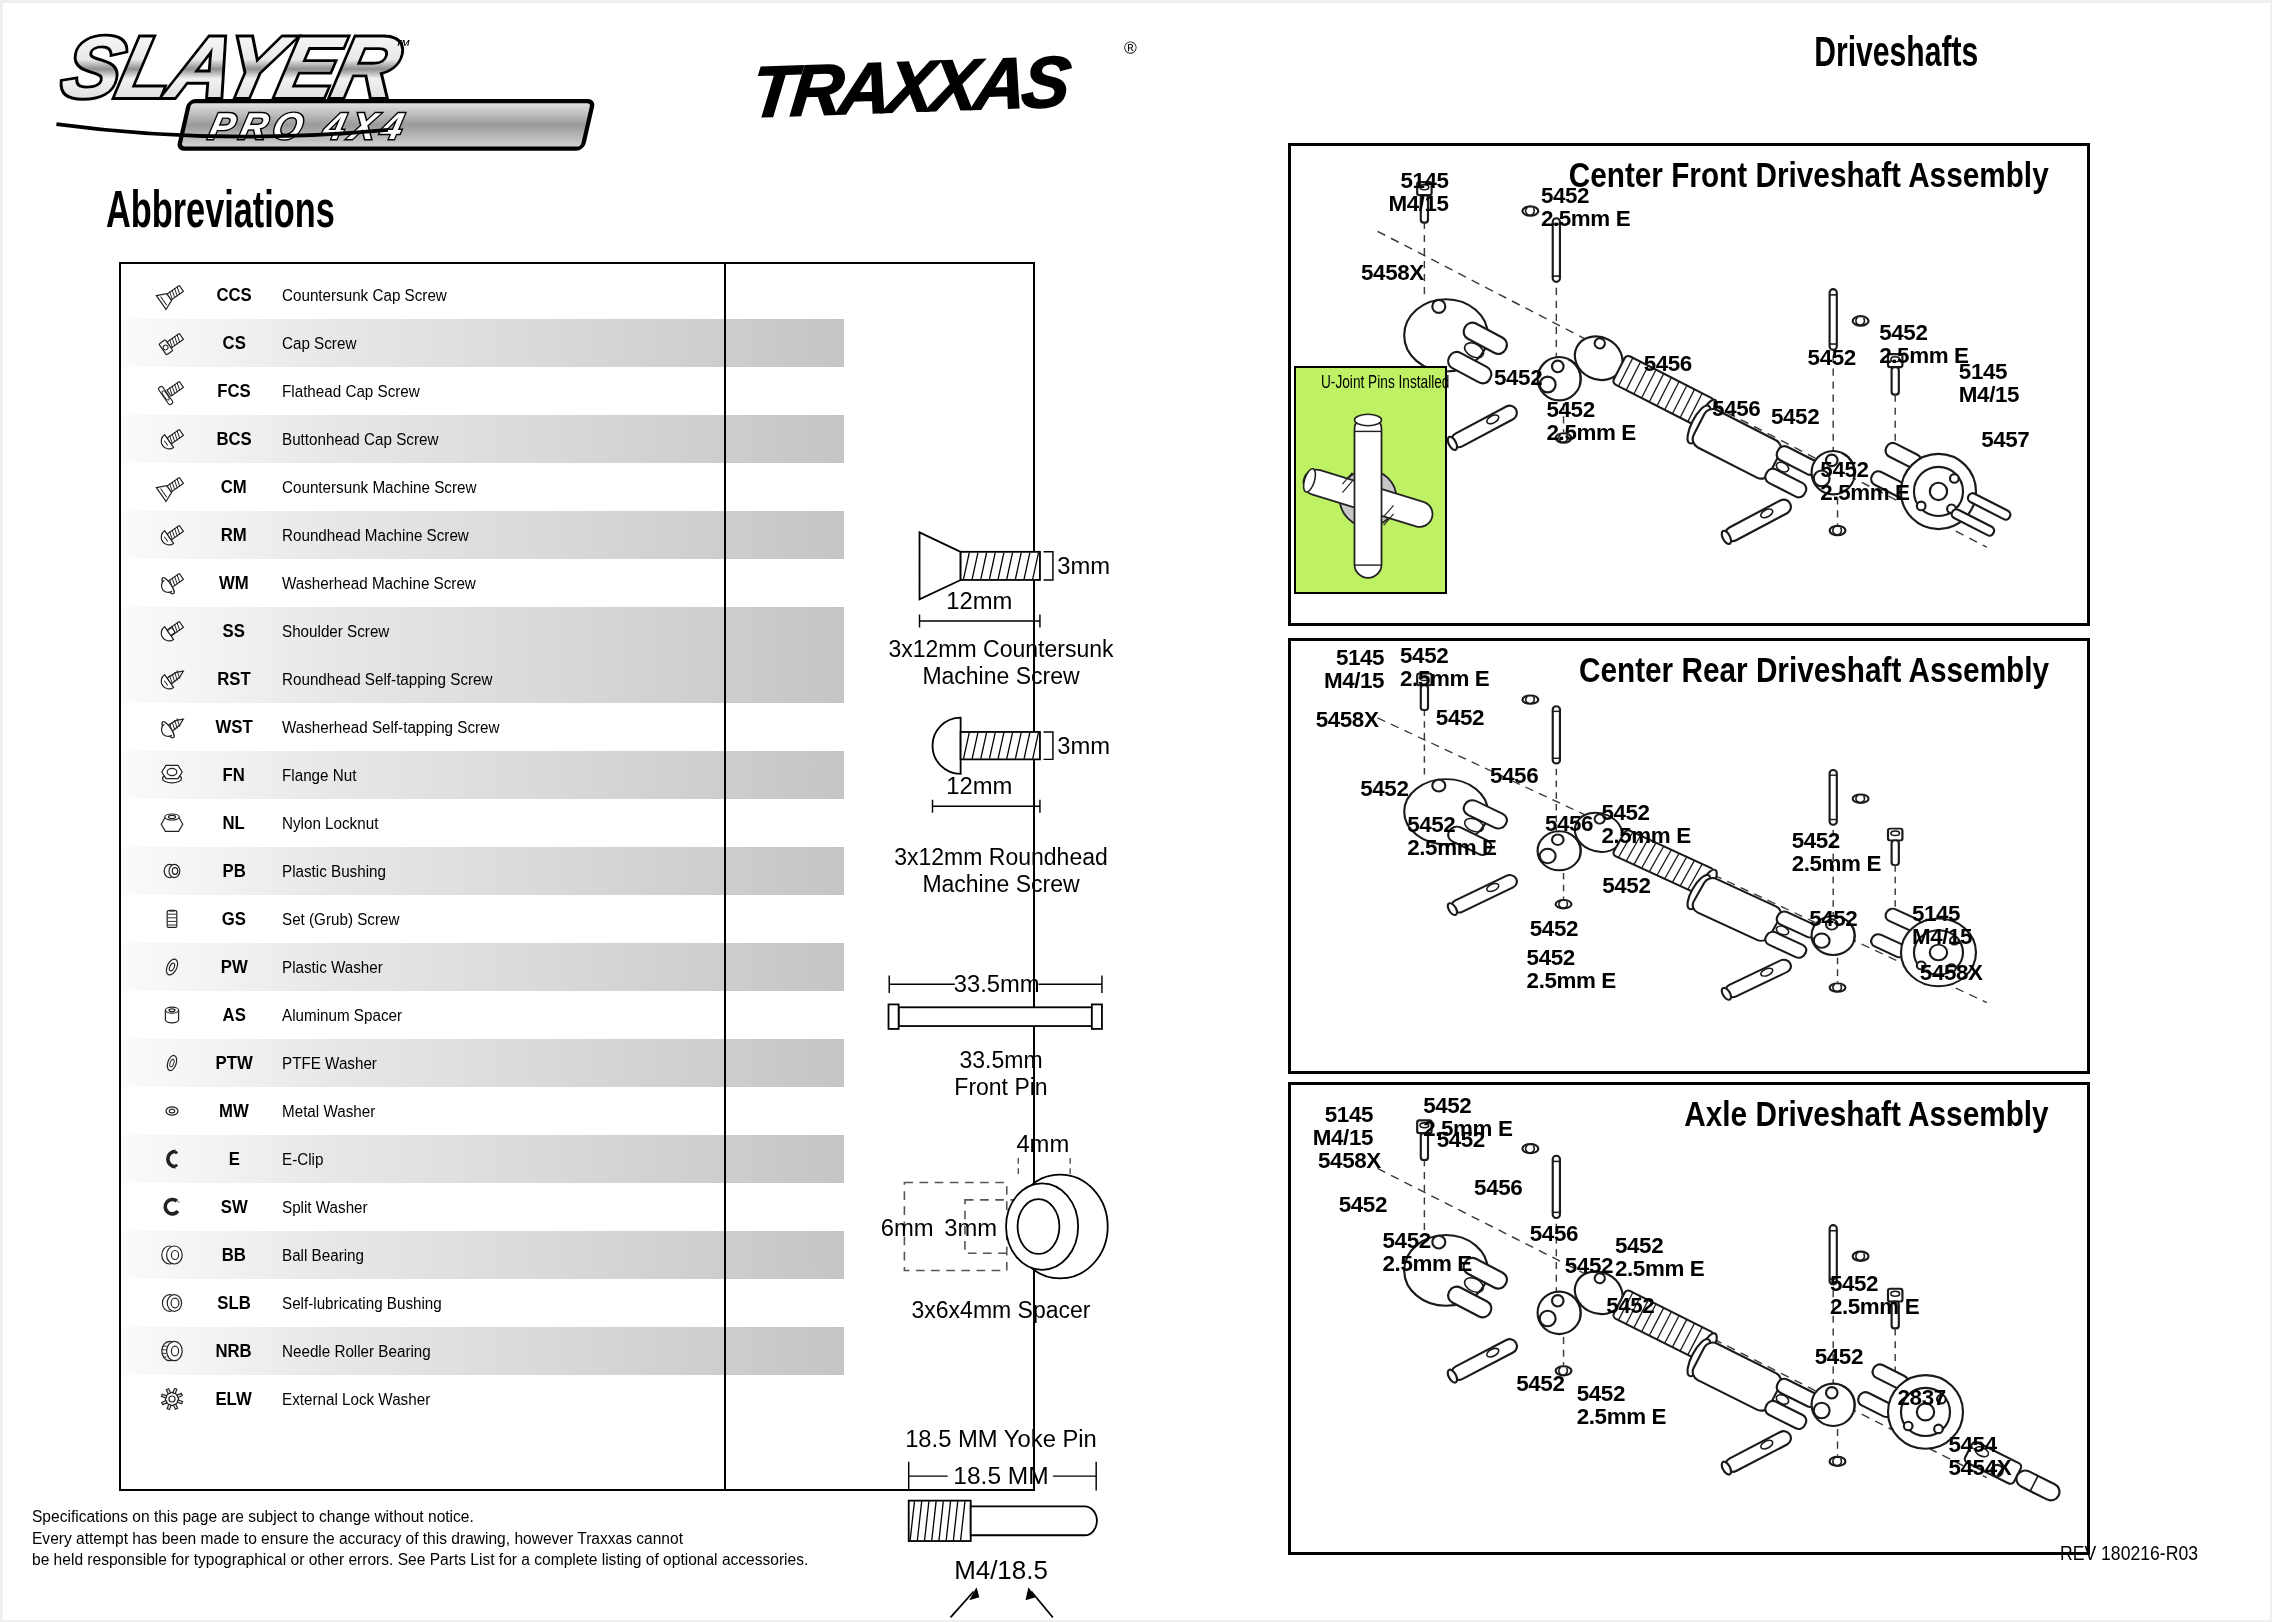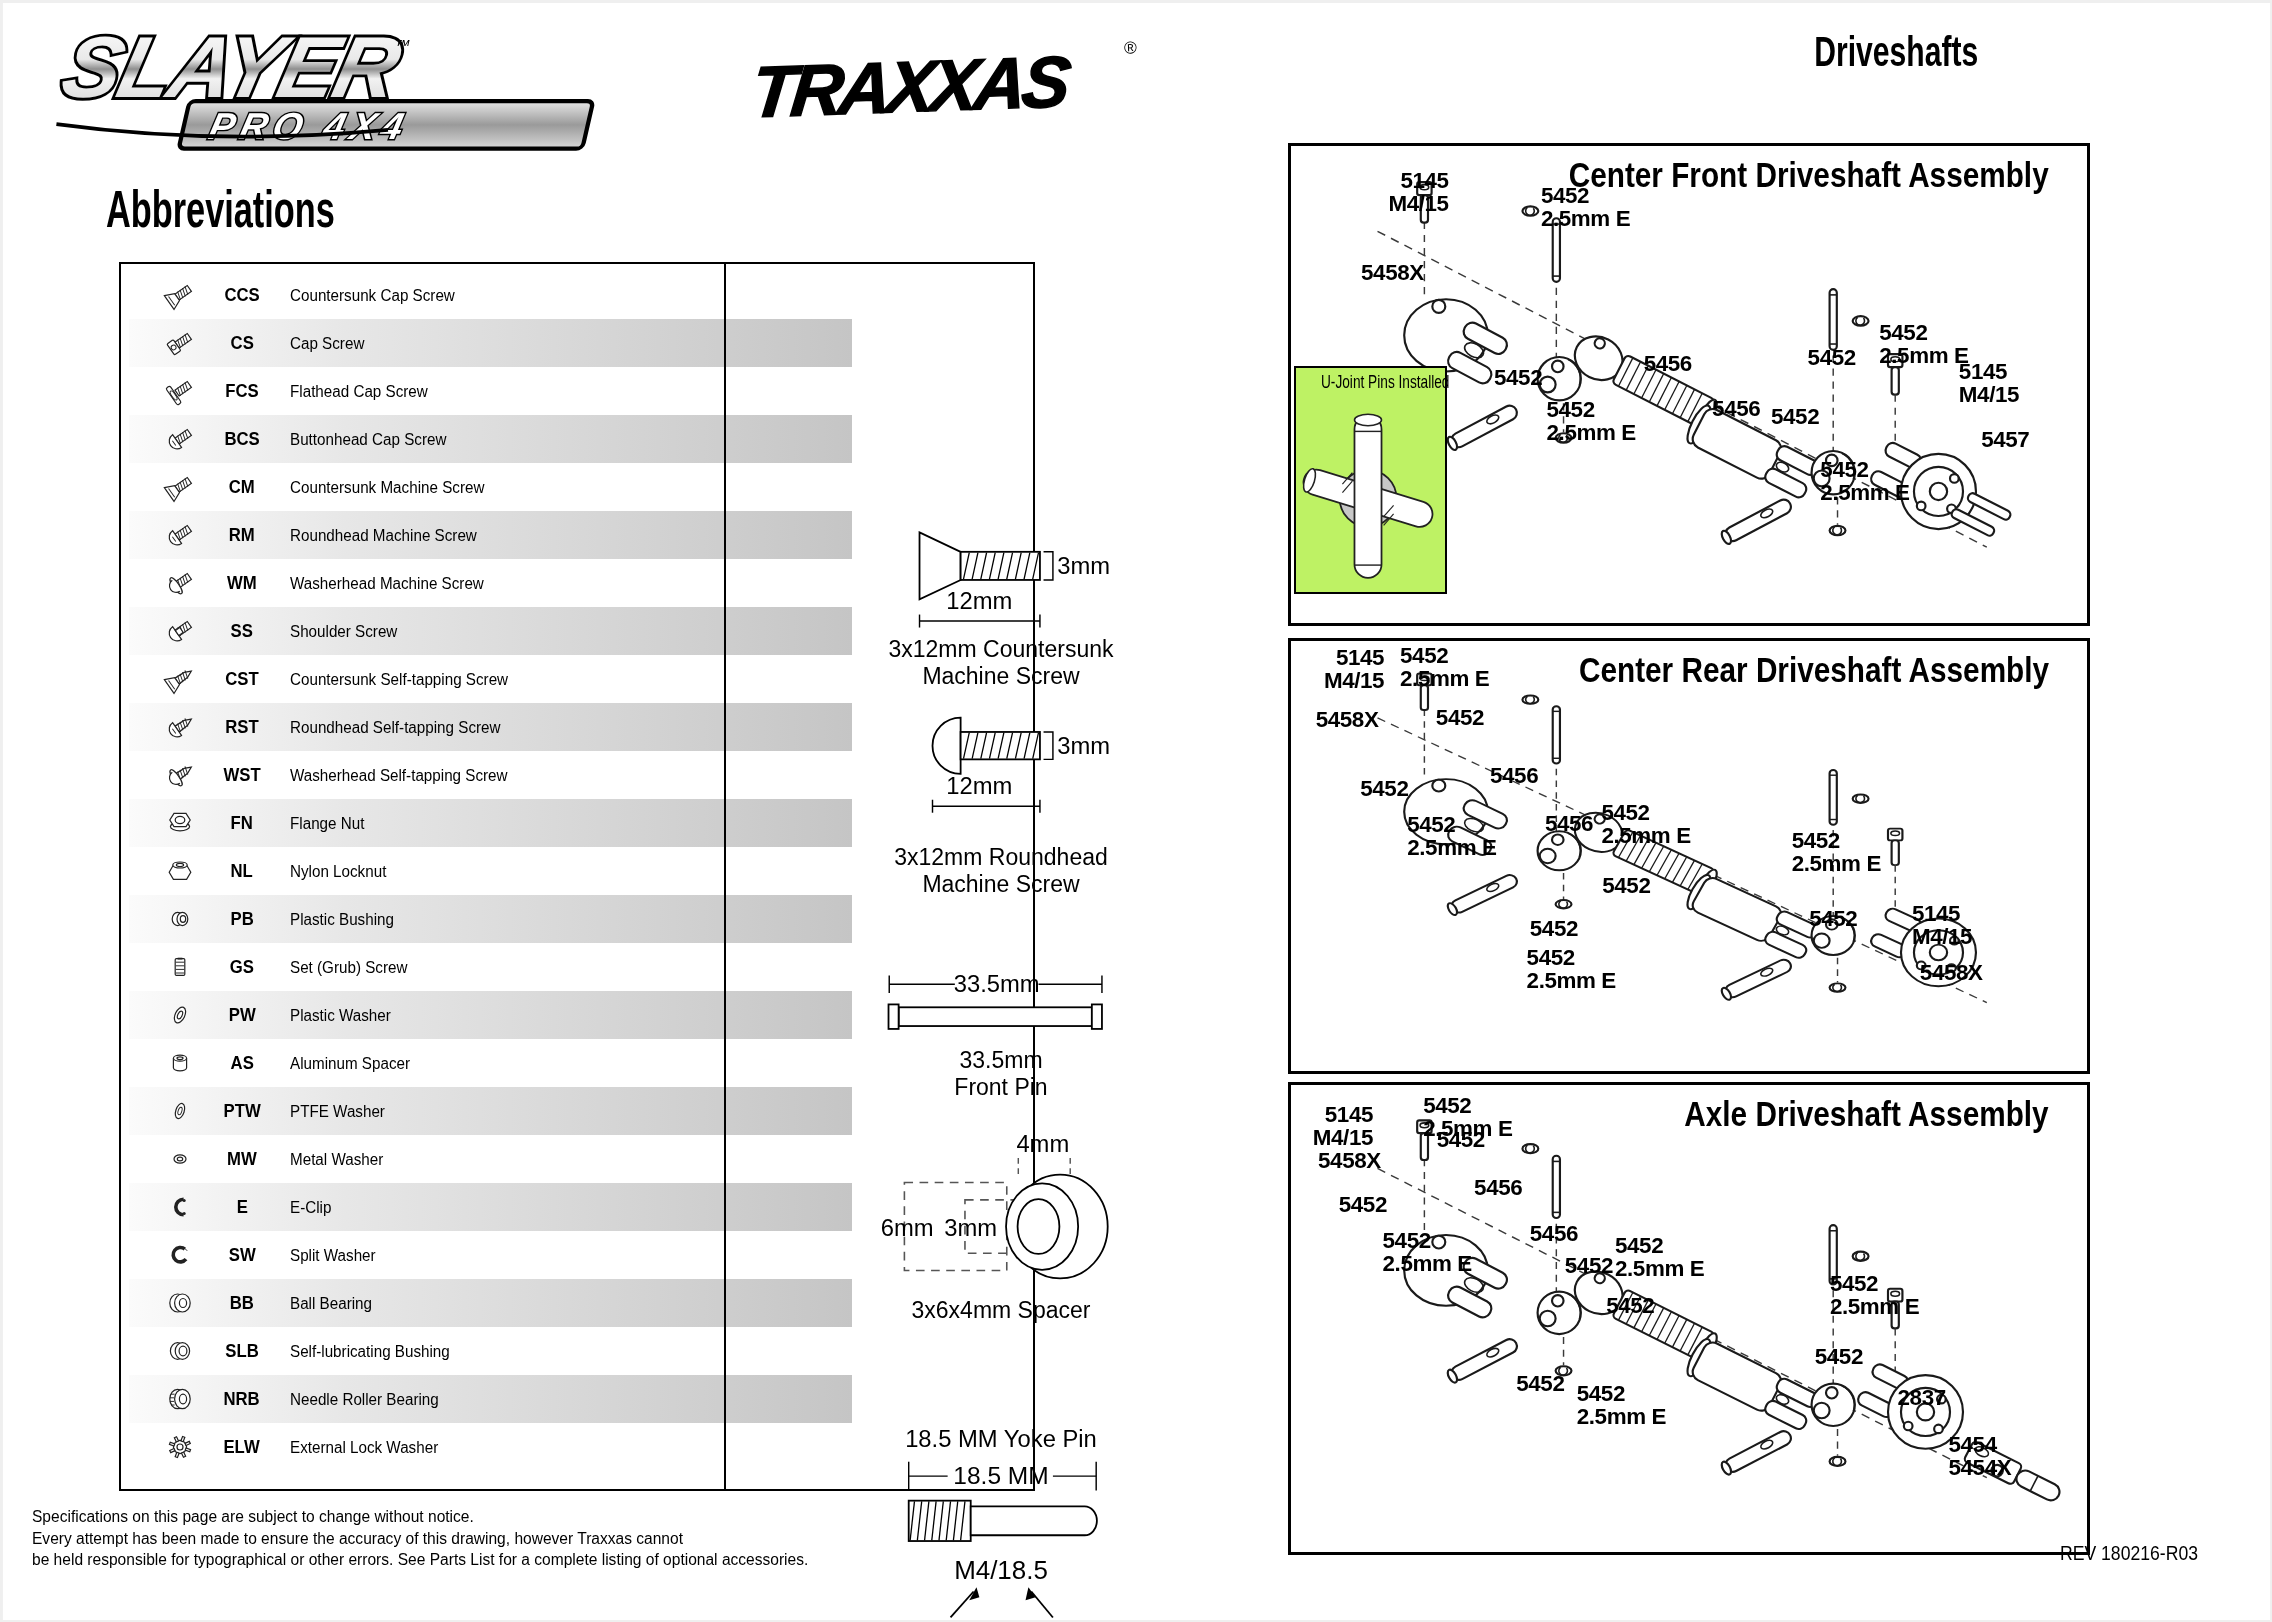--- a/index.html
+++ b/index.html
@@ -13,21 +13,21 @@
   #traxxas-logo{position:absolute;left:756px;top:35px;width:404px;height:101px;}
   #page-title{position:absolute;right:295px;top:27px;font-size:43px;font-weight:700;
               white-space:nowrap;}
   .cond-r{display:inline-block;transform:scaleX(.70);transform-origin:100% 50%;}
   .cond-l{display:inline-block;transform:scaleX(.66);transform-origin:0 50%;}
 
   
   #ab-heading{position:absolute;left:106px;top:179px;font-size:52px;font-weight:900;white-space:nowrap;}
   #ab-box{position:absolute;left:119px;top:262px;width:912px;height:1225px;border:2.9px solid #000;background:#fff;}
   #ab-divider{position:absolute;left:603px;top:0;bottom:0;width:2.2px;background:#000;}
-  #ab-rows{position:absolute;left:8px;top:7.2px;width:723px;}
+  #ab-rows{position:absolute;left:0;top:7.2px;width:723px;}
   .ab-row{display:flex;align-items:center;height:48px;padding-left:19px;box-sizing:border-box;}
   .ab-row.shaded{background:linear-gradient(90deg,#fbfbfb 0%,#e7e7e7 30%,#c5c5c5 100%);}
   .ab-ic{width:63px;display:flex;justify-content:center;align-items:center;flex:none;}
   .ab-abbr{width:62px;text-align:center;font-size:19px;font-weight:700;flex:none;}
   .ab-abbr .cx{transform-origin:50% 50%;}
   .ab-desc{margin-left:17.3px;font-size:17.3px;font-weight:400;}
   .cx{display:inline-block;transform:scaleX(.88);transform-origin:0 50%;white-space:nowrap;}
 
   
   .hw{position:absolute;left:733px;width:294px;text-align:center;}
@@ -235,37 +235,20 @@
                 <line x1="35" y1="23" x2="31" y2="37" stroke="#222" stroke-width="1.6" fill="none"></line>
                 <line x1="40" y1="23" x2="36" y2="37" stroke="#222" stroke-width="1.6" fill="none"></line>
                 <line x1="45" y1="23" x2="41" y2="37" stroke="#222" stroke-width="1.6" fill="none"></line>
                 <path d="M24,17 a13,13 0 0 0 0,26 z" stroke="#222" stroke-width="2" fill="#fff"></path>
                 <rect x="24" y="25" width="9" height="10" stroke="#222" stroke-width="2" fill="#fff"></rect>
               </g>
             </svg>
           </span>
           <span class="ab-abbr"><span class="cx">SS</span></span>
           <span class="ab-desc"><span class="cx">Shoulder Screw</span></span>
-        </div>
-        <div class="ab-row">
-          <span class="ab-ic">
-            <svg viewBox="0 0 60 60" width="36" height="36">
-              <g transform="rotate(-35 30 30)">
-                <polygon points="24,24 42,25 53,30 42,35 24,36" stroke="#222" stroke-width="2" fill="#fff"></polygon>
-                <line x1="30" y1="23" x2="26" y2="37" stroke="#222" stroke-width="1.6" fill="none"></line>
-                <line x1="35" y1="23" x2="31" y2="37" stroke="#222" stroke-width="1.6" fill="none"></line>
-                <line x1="40" y1="23" x2="36" y2="37" stroke="#222" stroke-width="1.6" fill="none"></line>
-                <line x1="45" y1="23" x2="41" y2="37" stroke="#222" stroke-width="1.6" fill="none"></line>
-                <polygon points="8,16 24,23 24,37 8,44" stroke="#222" stroke-width="2" fill="#fff"></polygon>
-                <line x1="13" y1="21" x2="13" y2="39" stroke="#222" stroke-width="1.6" fill="none"></line>
-              </g>
-            </svg>
-          </span>
-          <span class="ab-abbr"><span class="cx">CST</span></span>
-          <span class="ab-desc"><span class="cx">Countersunk Self-tapping Screw</span></span>
         </div>
         <div class="ab-row shaded">
           <span class="ab-ic">
             <svg viewBox="0 0 60 60" width="36" height="36">
               <g transform="rotate(-35 30 30)">
                 <polygon points="24,24 42,25 53,30 42,35 24,36" stroke="#222" stroke-width="2" fill="#fff"></polygon>
                 <line x1="30" y1="23" x2="26" y2="37" stroke="#222" stroke-width="1.6" fill="none"></line>
                 <line x1="35" y1="23" x2="31" y2="37" stroke="#222" stroke-width="1.6" fill="none"></line>
                 <line x1="40" y1="23" x2="36" y2="37" stroke="#222" stroke-width="1.6" fill="none"></line>
                 <line x1="45" y1="23" x2="41" y2="37" stroke="#222" stroke-width="1.6" fill="none"></line>

